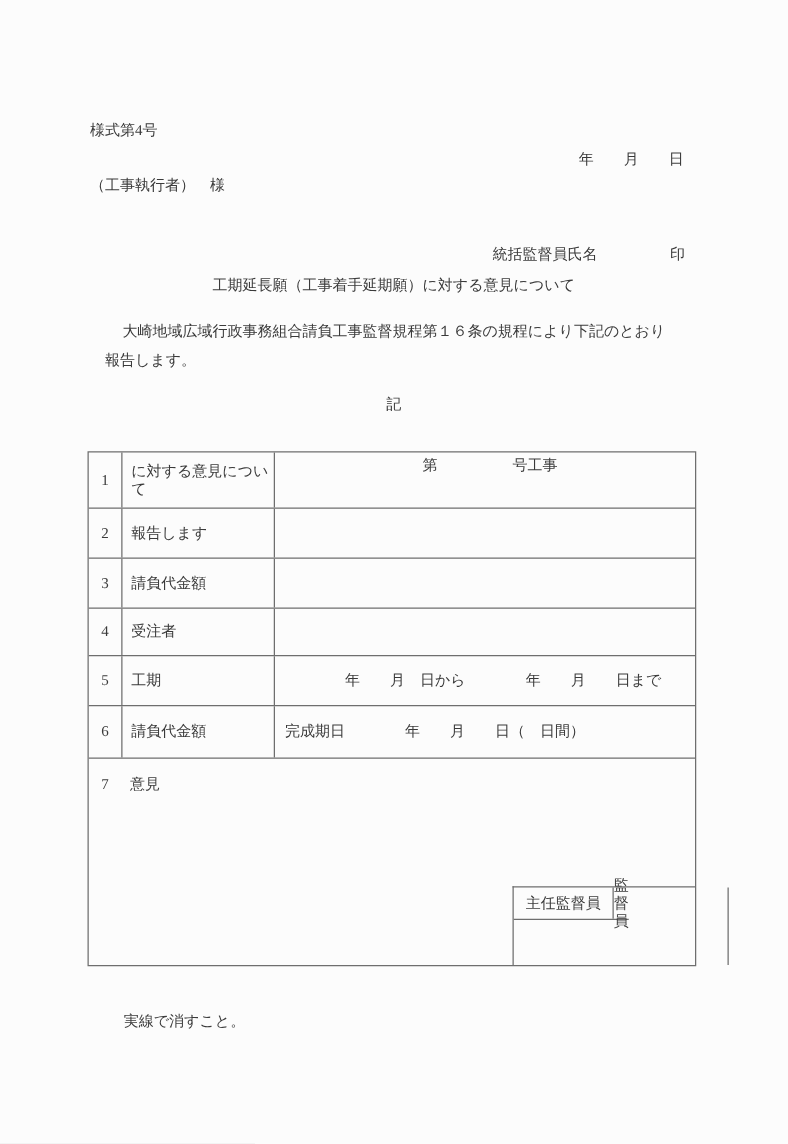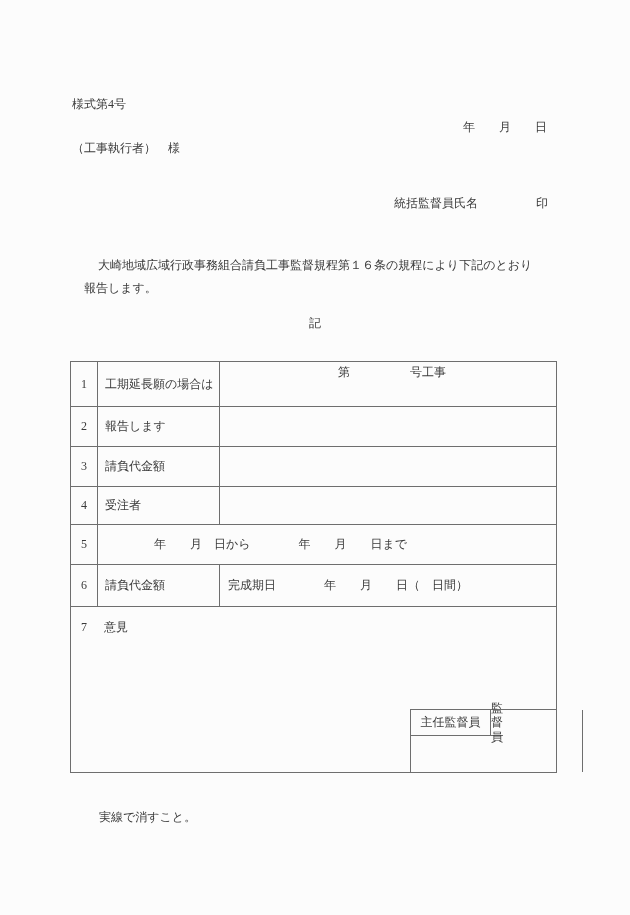--- a/index.html
+++ b/index.html
@@ -71,31 +71,32 @@
   <div class="abs" style="left:72px;top:97px;">様式第4号</div>
 
   <div class="abs" style="left:463px;top:120px;">年　　月　　日</div>
 
   <div class="abs" style="left:72px;top:141px;">（工事執行者）　様</div>
 
   <div class="abs" style="left:382px;top:182px;">
     <span>統括監督員氏名</span><span style="margin-left:58px;">印</span>
   </div>
 
+  <div class="abs centered" style="top:221px;">工期延長願（工事着手延期願）に対する意見について</div>
 
   <div class="abs" style="left:98px;top:258px;">大崎地域広域行政事務組合請負工事監督規程第１６条の規程により下記のとおり</div>
   <div class="abs" style="left:84px;top:281px;">報告します。</div>
 
   <div class="abs centered" style="top:316px;">記</div>
 
   <div class="form-table">
 
     <div class="t-row" style="height:45px;">
       <div class="cell-no">1</div>
-      <div class="cell-label">工期延長願の場合は</div>
+      <div class="cell-label">に対する意見について</div>
       <div class="cell-value two-line">
         <span style="white-space:pre;">第　　　　　号</span>
         <span style="white-space:pre;">工事</span>
       </div>
     </div>
 
     <div class="t-row" style="height:40px;">
       <div class="cell-no">2</div>
       <div class="cell-label">報告します</div>
       <div class="cell-value"></div>
@@ -108,20 +109,21 @@
     </div>
 
     <div class="t-row" style="height:38px;">
       <div class="cell-no">4</div>
       <div class="cell-label">受注者</div>
       <div class="cell-value"></div>
     </div>
 
     <div class="t-row" style="height:40px;">
       <div class="cell-no">5</div>
+      <div class="cell-label">工期</div>
       <div class="cell-value">　　　　年　　月　日から　　　　年　　月　　日まで</div>
     </div>
 
     <div class="t-row" style="height:42px;">
       <div class="cell-no">6</div>
       <div class="cell-label">請負代金額</div>
       <div class="cell-value">完成期日　　　　年　　月　　日（　日間）</div>
     </div>
 
     <div class="t-row last">

